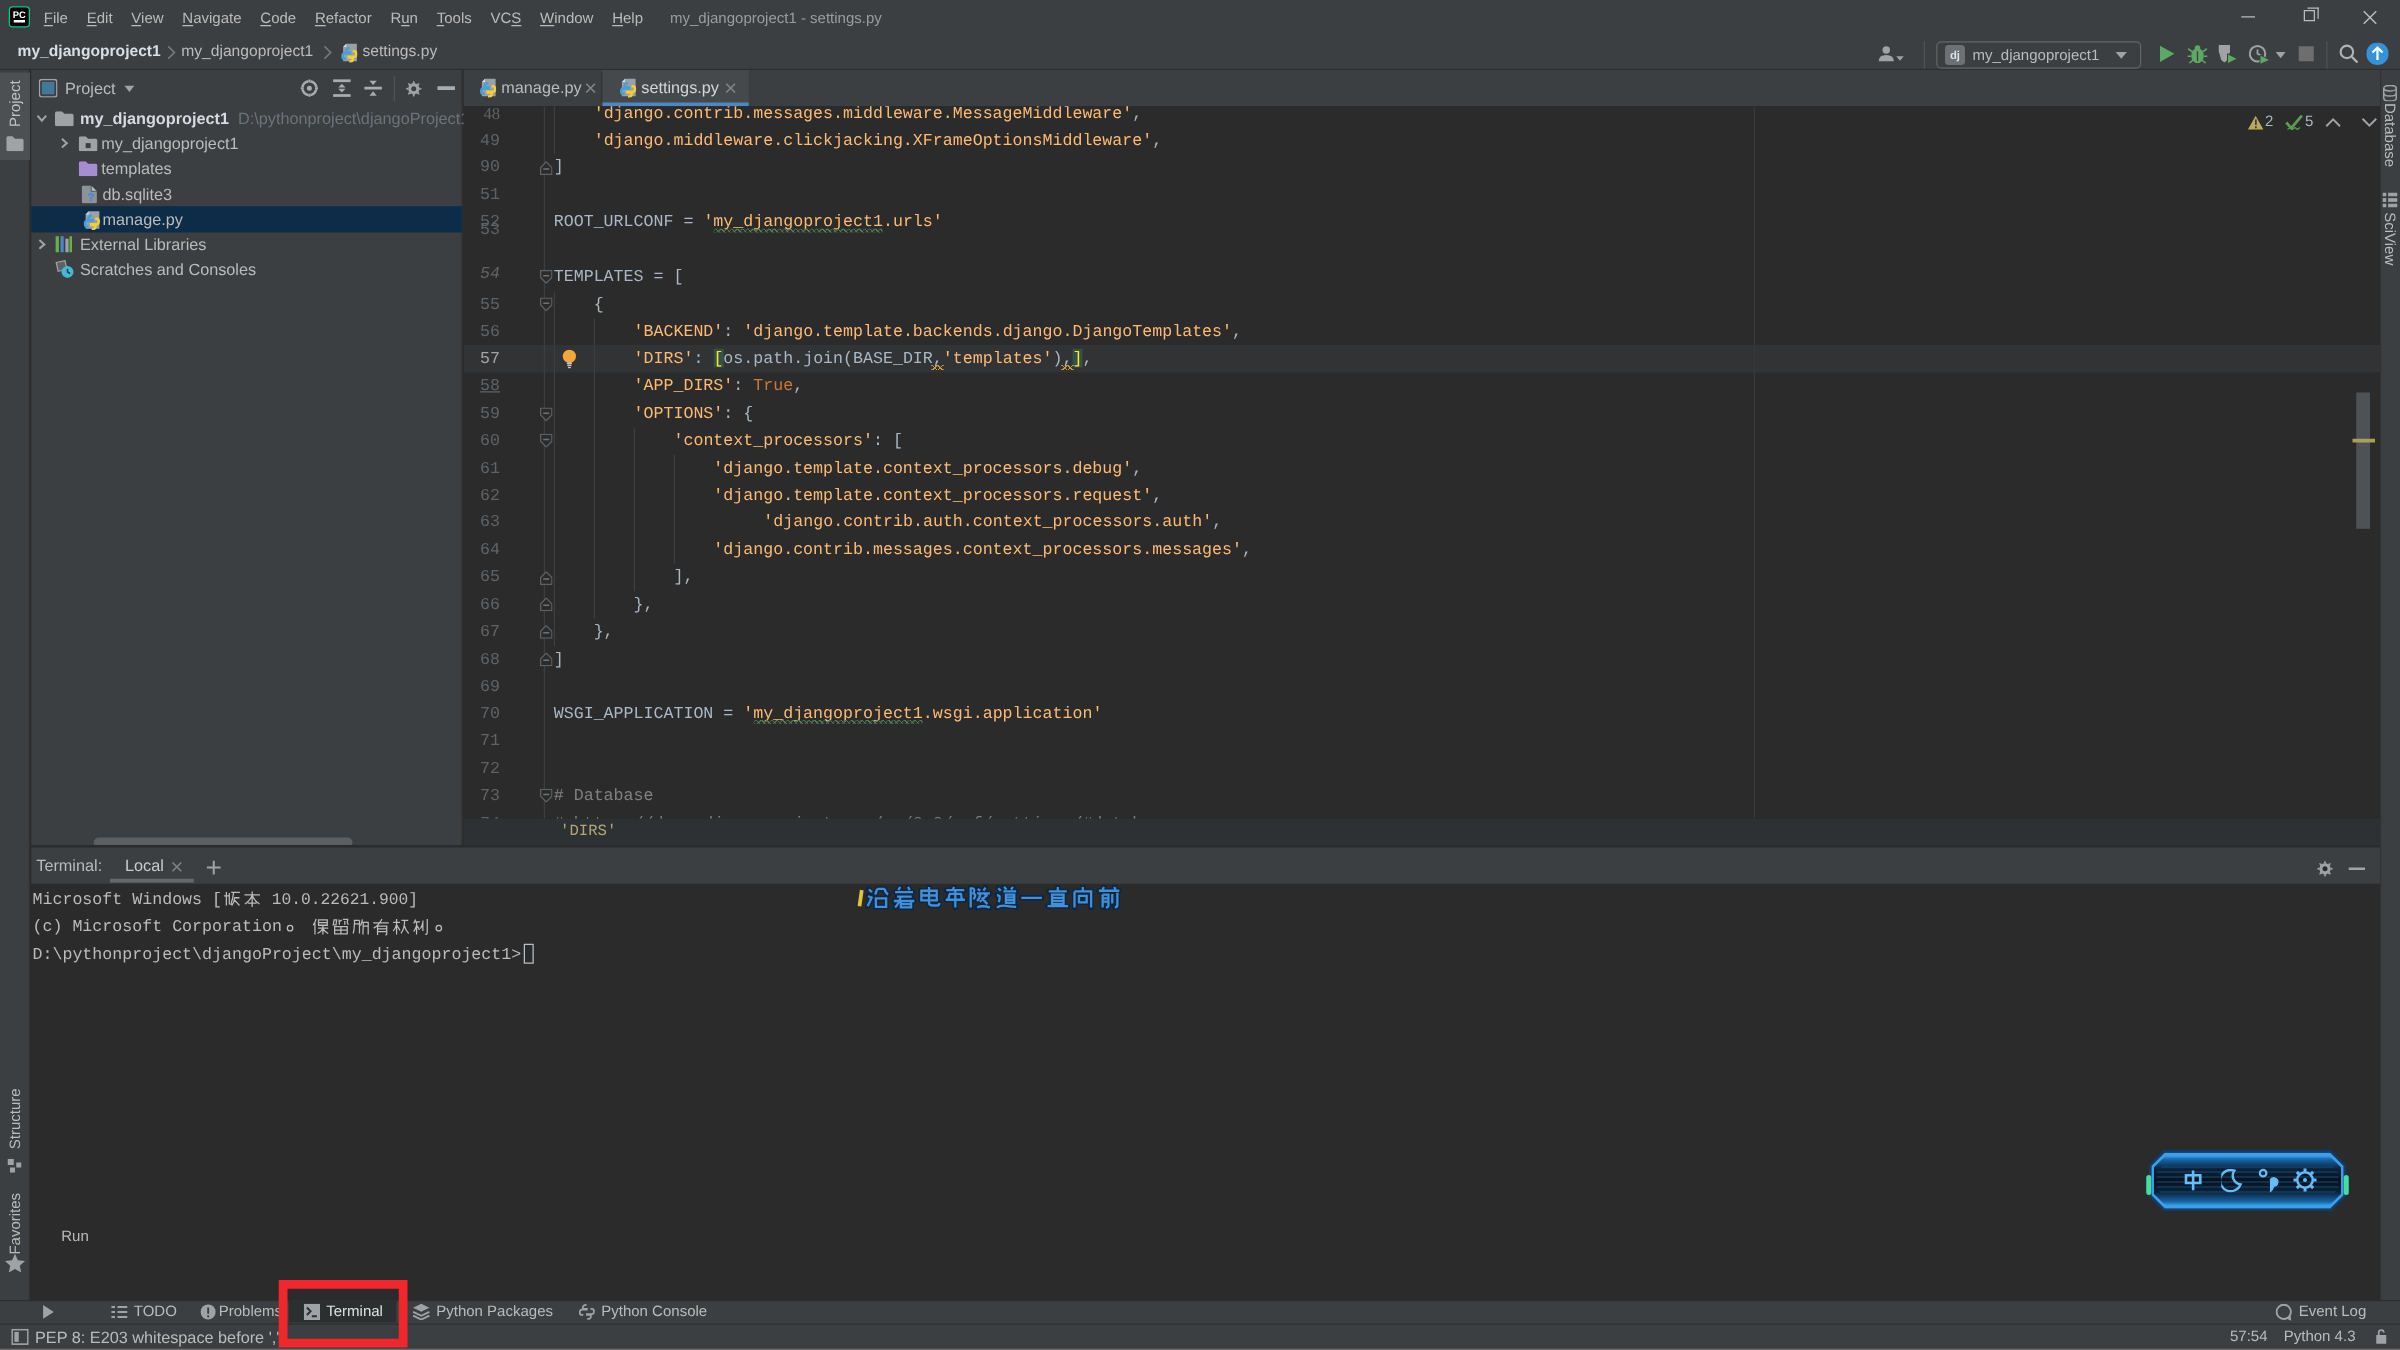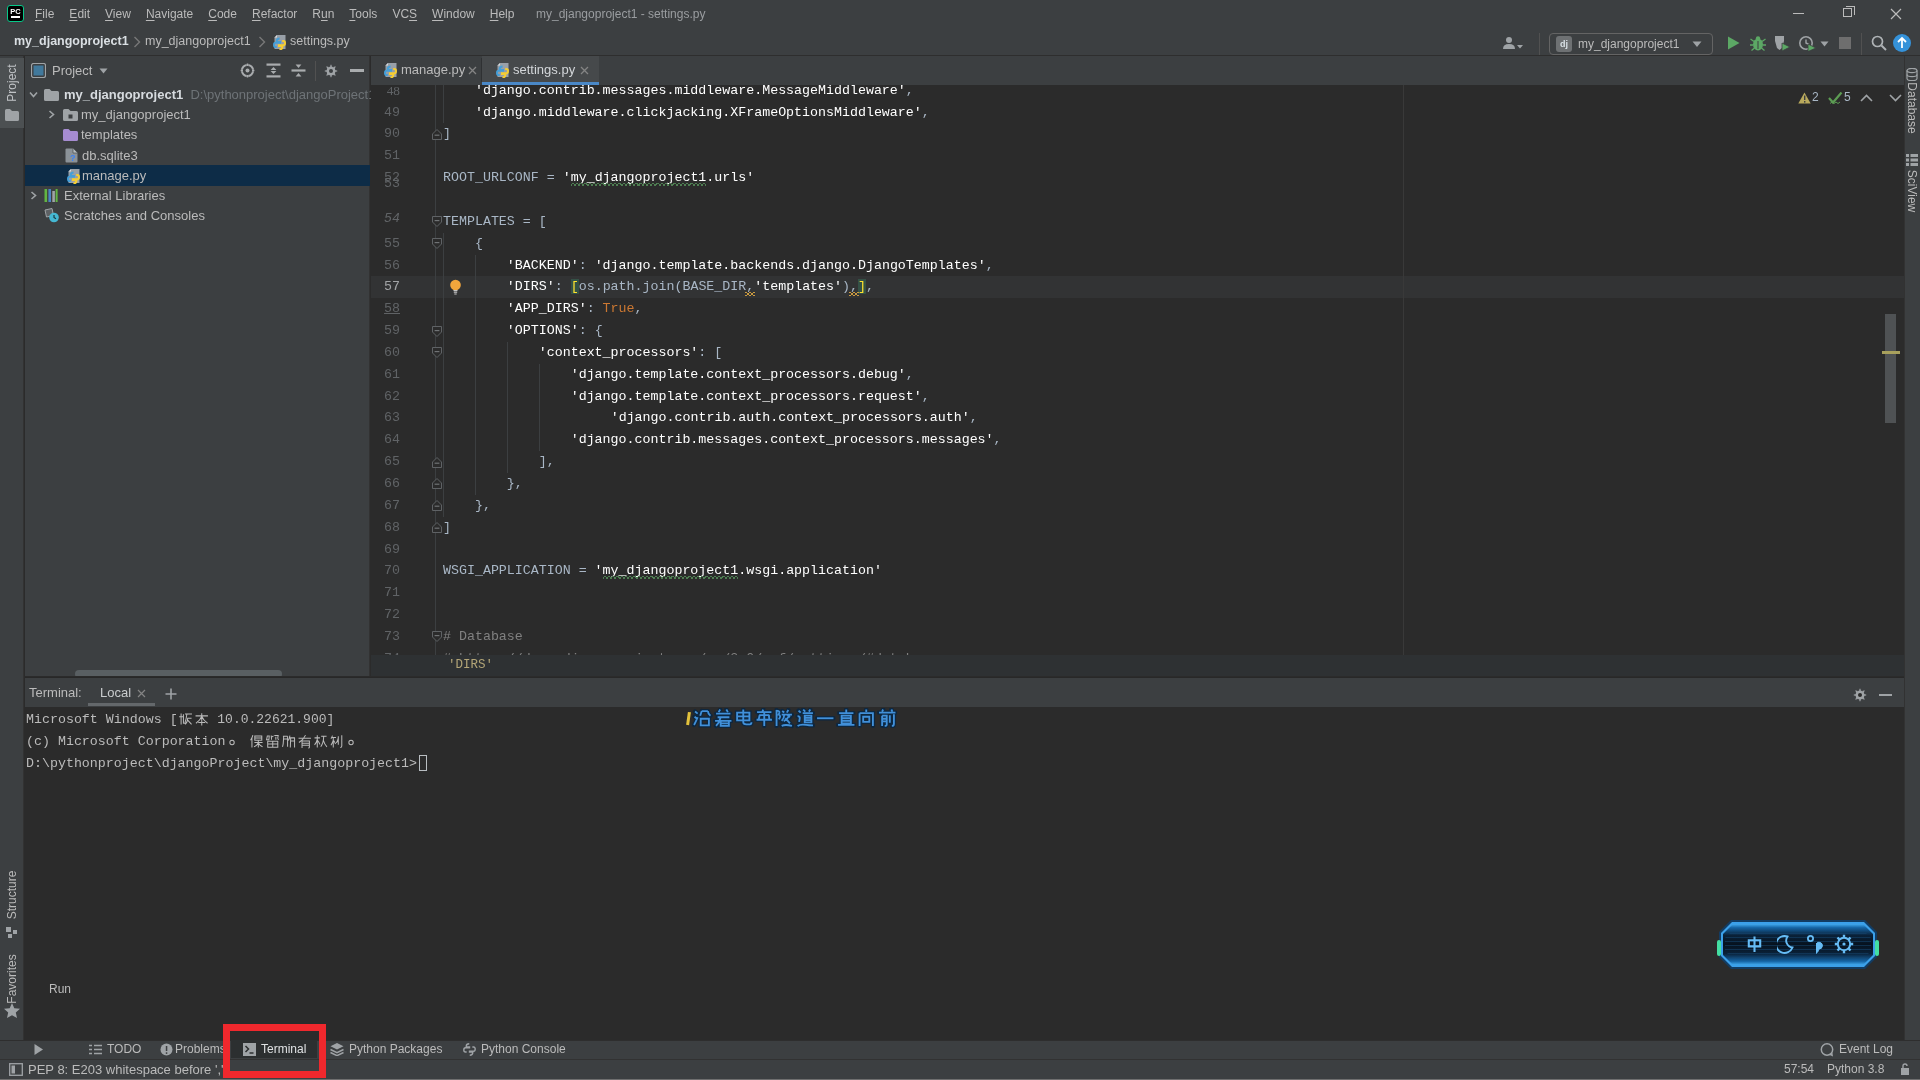--- a/index.html
+++ b/index.html
@@ -247,21 +247,21 @@
       <path d="M1 1 L8 8 M8 1 L1 8" stroke="#848484" stroke-width="1.3"></path>
     </svg>
 </div>
 
 <div id="editor" class="abs" style="left:371px;top:85px;width:1533px;height:570px;background:#2b2b2b;overflow:hidden;">
     <style>
   #editor .num { position:absolute; left:0; width:29px; text-align:right; color:#606366;
      font:13.3px/21.85px "Liberation Mono",monospace; }
   #editor .code { position:absolute; left:72px; font:13.3px/21.85px "Liberation Mono",monospace;
      color:#a9b7c6; white-space:pre; }
-  #editor .s { color:#ffffff; }
+  #editor .s { color:#fdba74; }
   #editor .kw { color:#cc7832; }
   #editor .cm { color:#808080; }
   #editor .br { background:#345146; color:#ffe32e; }
   #editor .wg { position:relative; }
   #editor .wg:after { content:""; position:absolute; left:0; right:0; bottom:-1px; height:3px;
      background-image:repeating-linear-gradient(-45deg,#4e7e52 0 0.8px,transparent 0.8px 3px),
                       repeating-linear-gradient(45deg,#4e7e52 0 0.8px,transparent 0.8px 3px); }
   #editor .wo { position:relative; }
   #editor .wo:after { content:""; position:absolute; left:-1px; right:-1px; bottom:-2px; height:4px;
      background-image:repeating-linear-gradient(-45deg,#c9993f 0 0.8px,transparent 0.8px 3px),
@@ -568,21 +568,21 @@
 </div>
 
 <div class="abs" style="left:0;top:1059px;width:1920px;height:21px;background:#3c3f41;border-top:1px solid #323232;"></div>
 <div id="statusbar">
 <svg class="abs" style="left:9px;top:1063px;" width="14" height="13">
       <rect x="0.7" y="0.7" width="12.6" height="11.6" fill="none" stroke="#9fa3a6" stroke-width="1.3"></rect>
       <rect x="2.5" y="2.5" width="3.5" height="8" fill="#9fa3a6"></rect>
     </svg>
 <div class="abs" style="left:28px;top:1059px;height:21px;line-height:21px;font-size:13px;color:#bbbbbb;">PEP 8: E203 whitespace before ','</div>
 <div class="abs" style="left:1784px;top:1059px;height:21px;line-height:21px;font-size:12px;color:#bbbbbb;">57:54</div>
-<div class="abs" style="left:1827px;top:1059px;height:21px;line-height:21px;font-size:12px;color:#bbbbbb;">Python 3.8</div>
+<div class="abs" style="left:1827px;top:1059px;height:21px;line-height:21px;font-size:12px;color:#bbbbbb;">Python 4.3</div>
 <svg class="abs" style="left:1898px;top:1063px;" width="12" height="13">
       <rect x="3" y="5" width="8" height="7" fill="#9fa3a6"></rect>
       <path d="M5 5 L5 3 Q5 1 7 1 Q9 1 9 3" fill="none" stroke="#9fa3a6" stroke-width="1.4"></path>
     </svg>
 </div>
 
 <div class="abs" style="left:223px;top:1024px;width:103px;height:54px;border:7px solid #f0282d;"></div>
 
 <div class="abs" style="left:0;top:1078.5px;width:1920px;height:1.5px;background:#6f6f6f;"></div>
 

